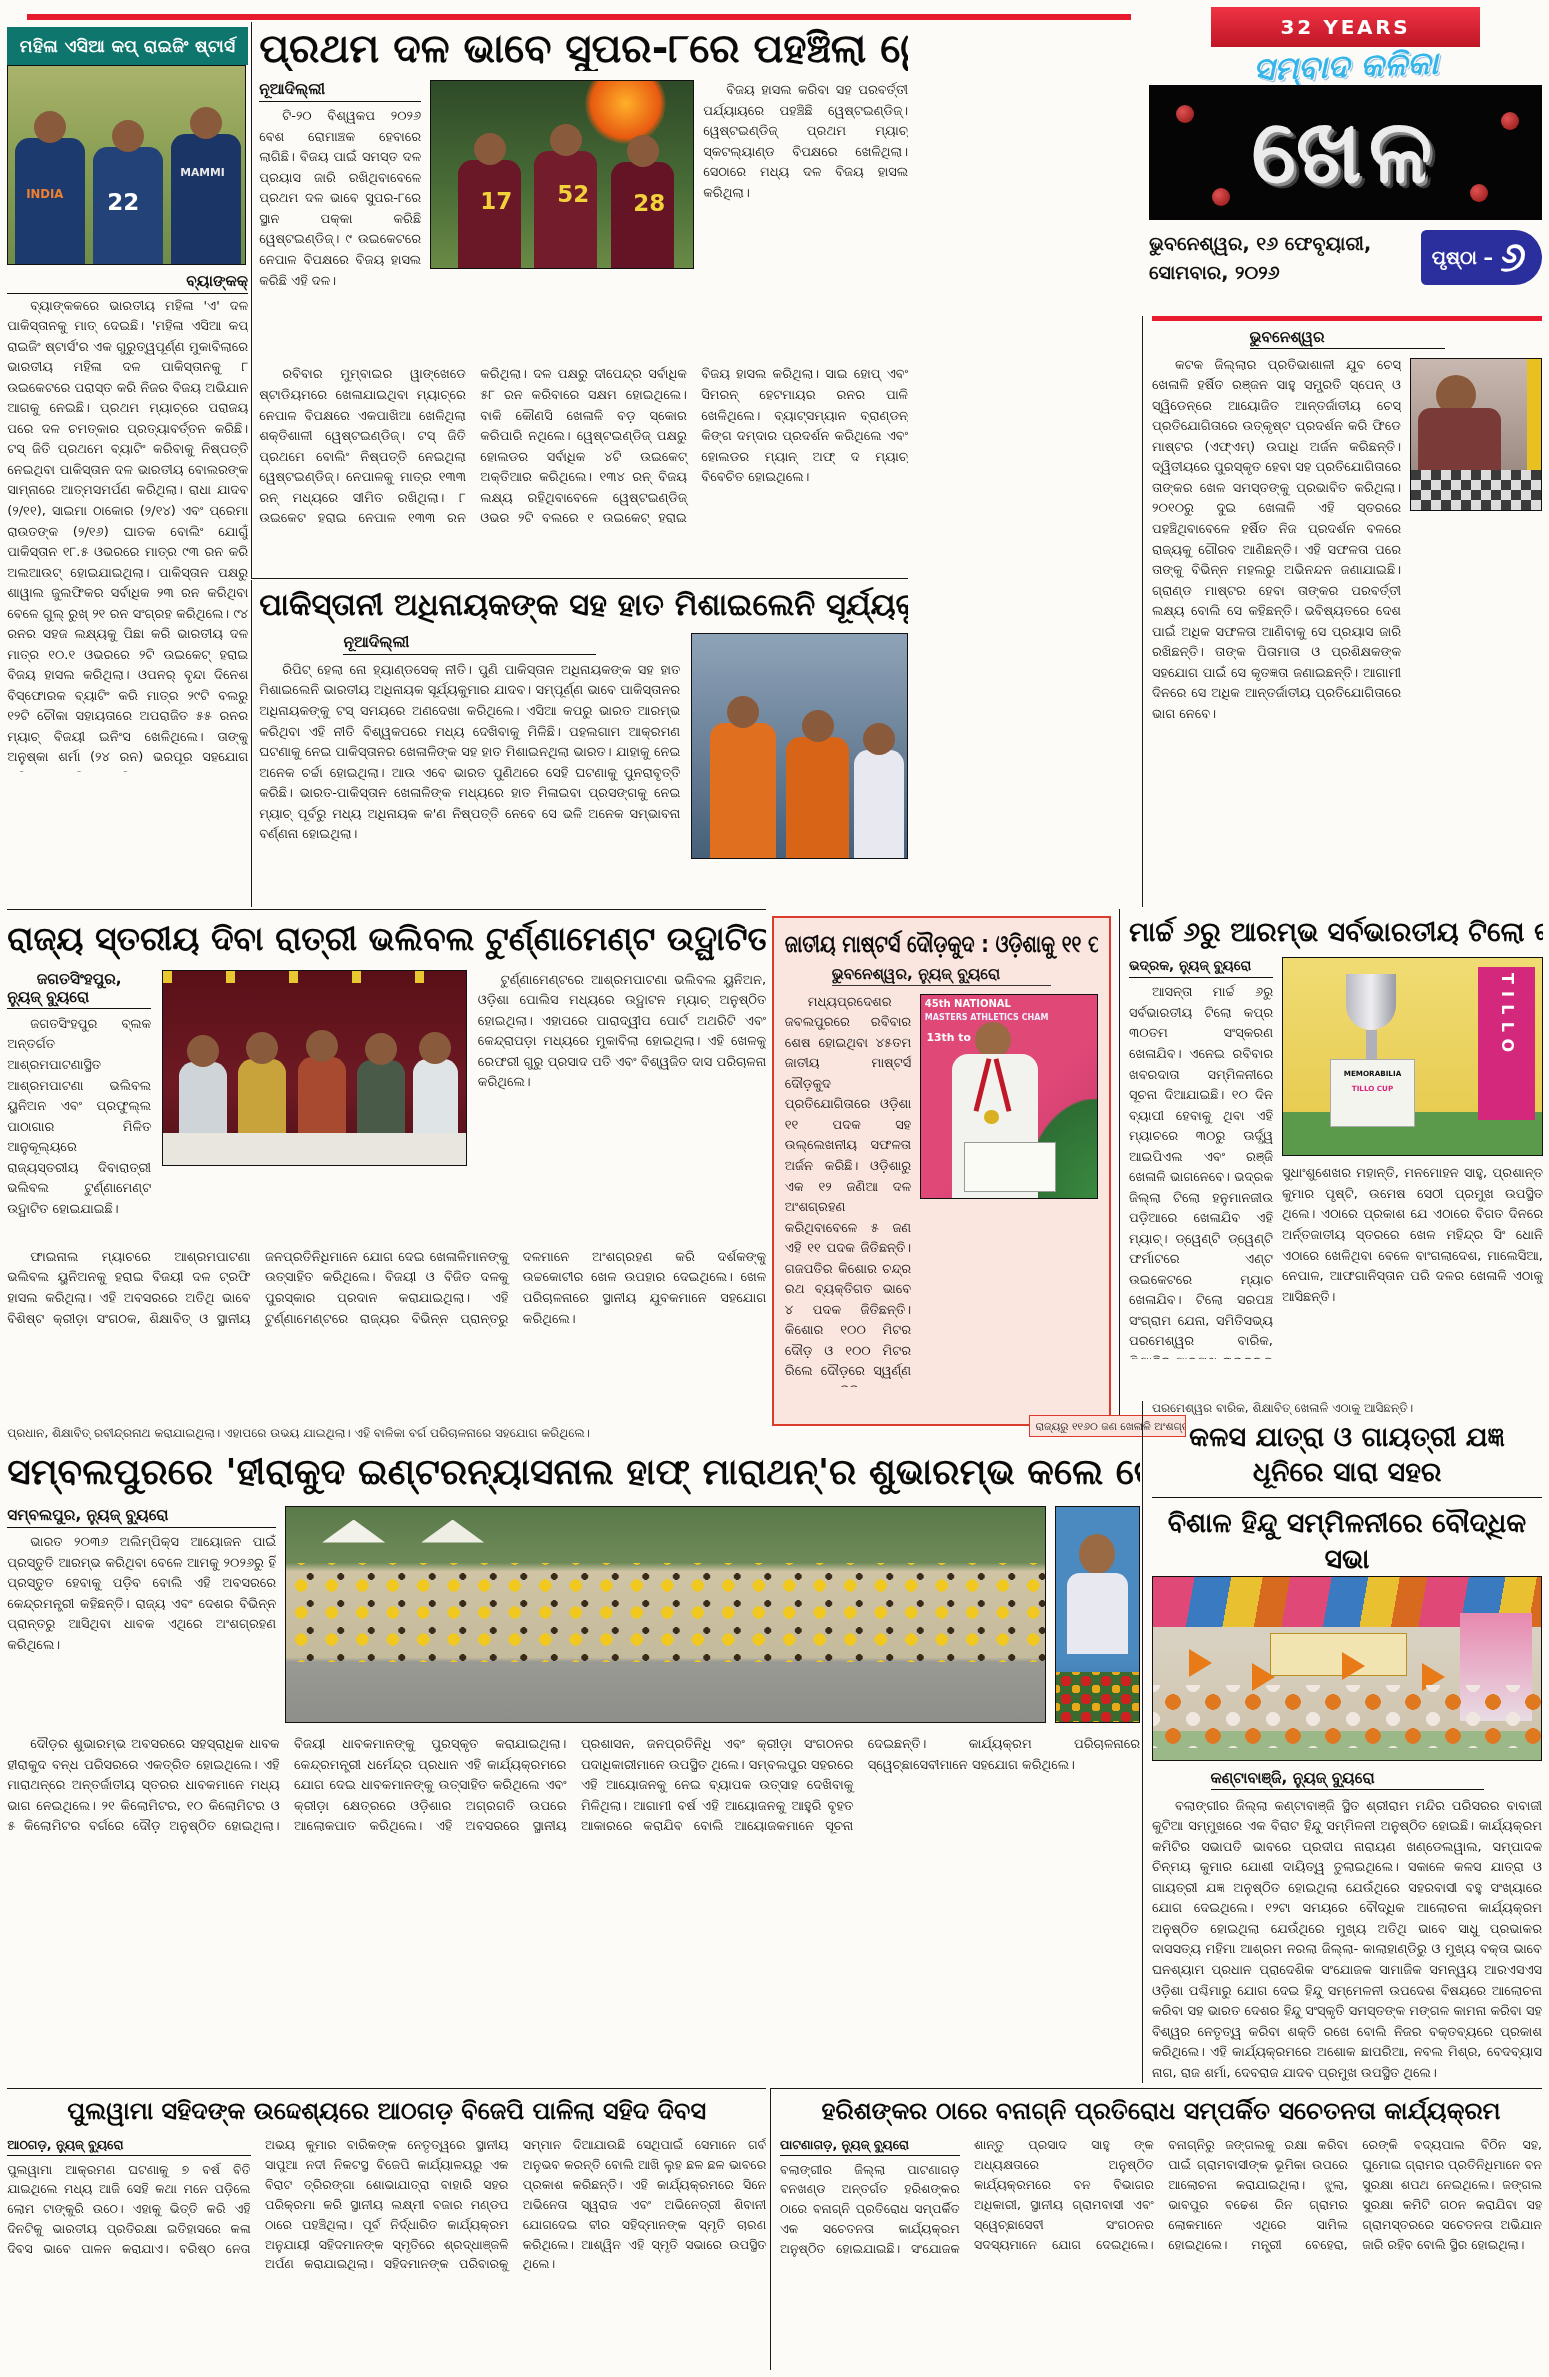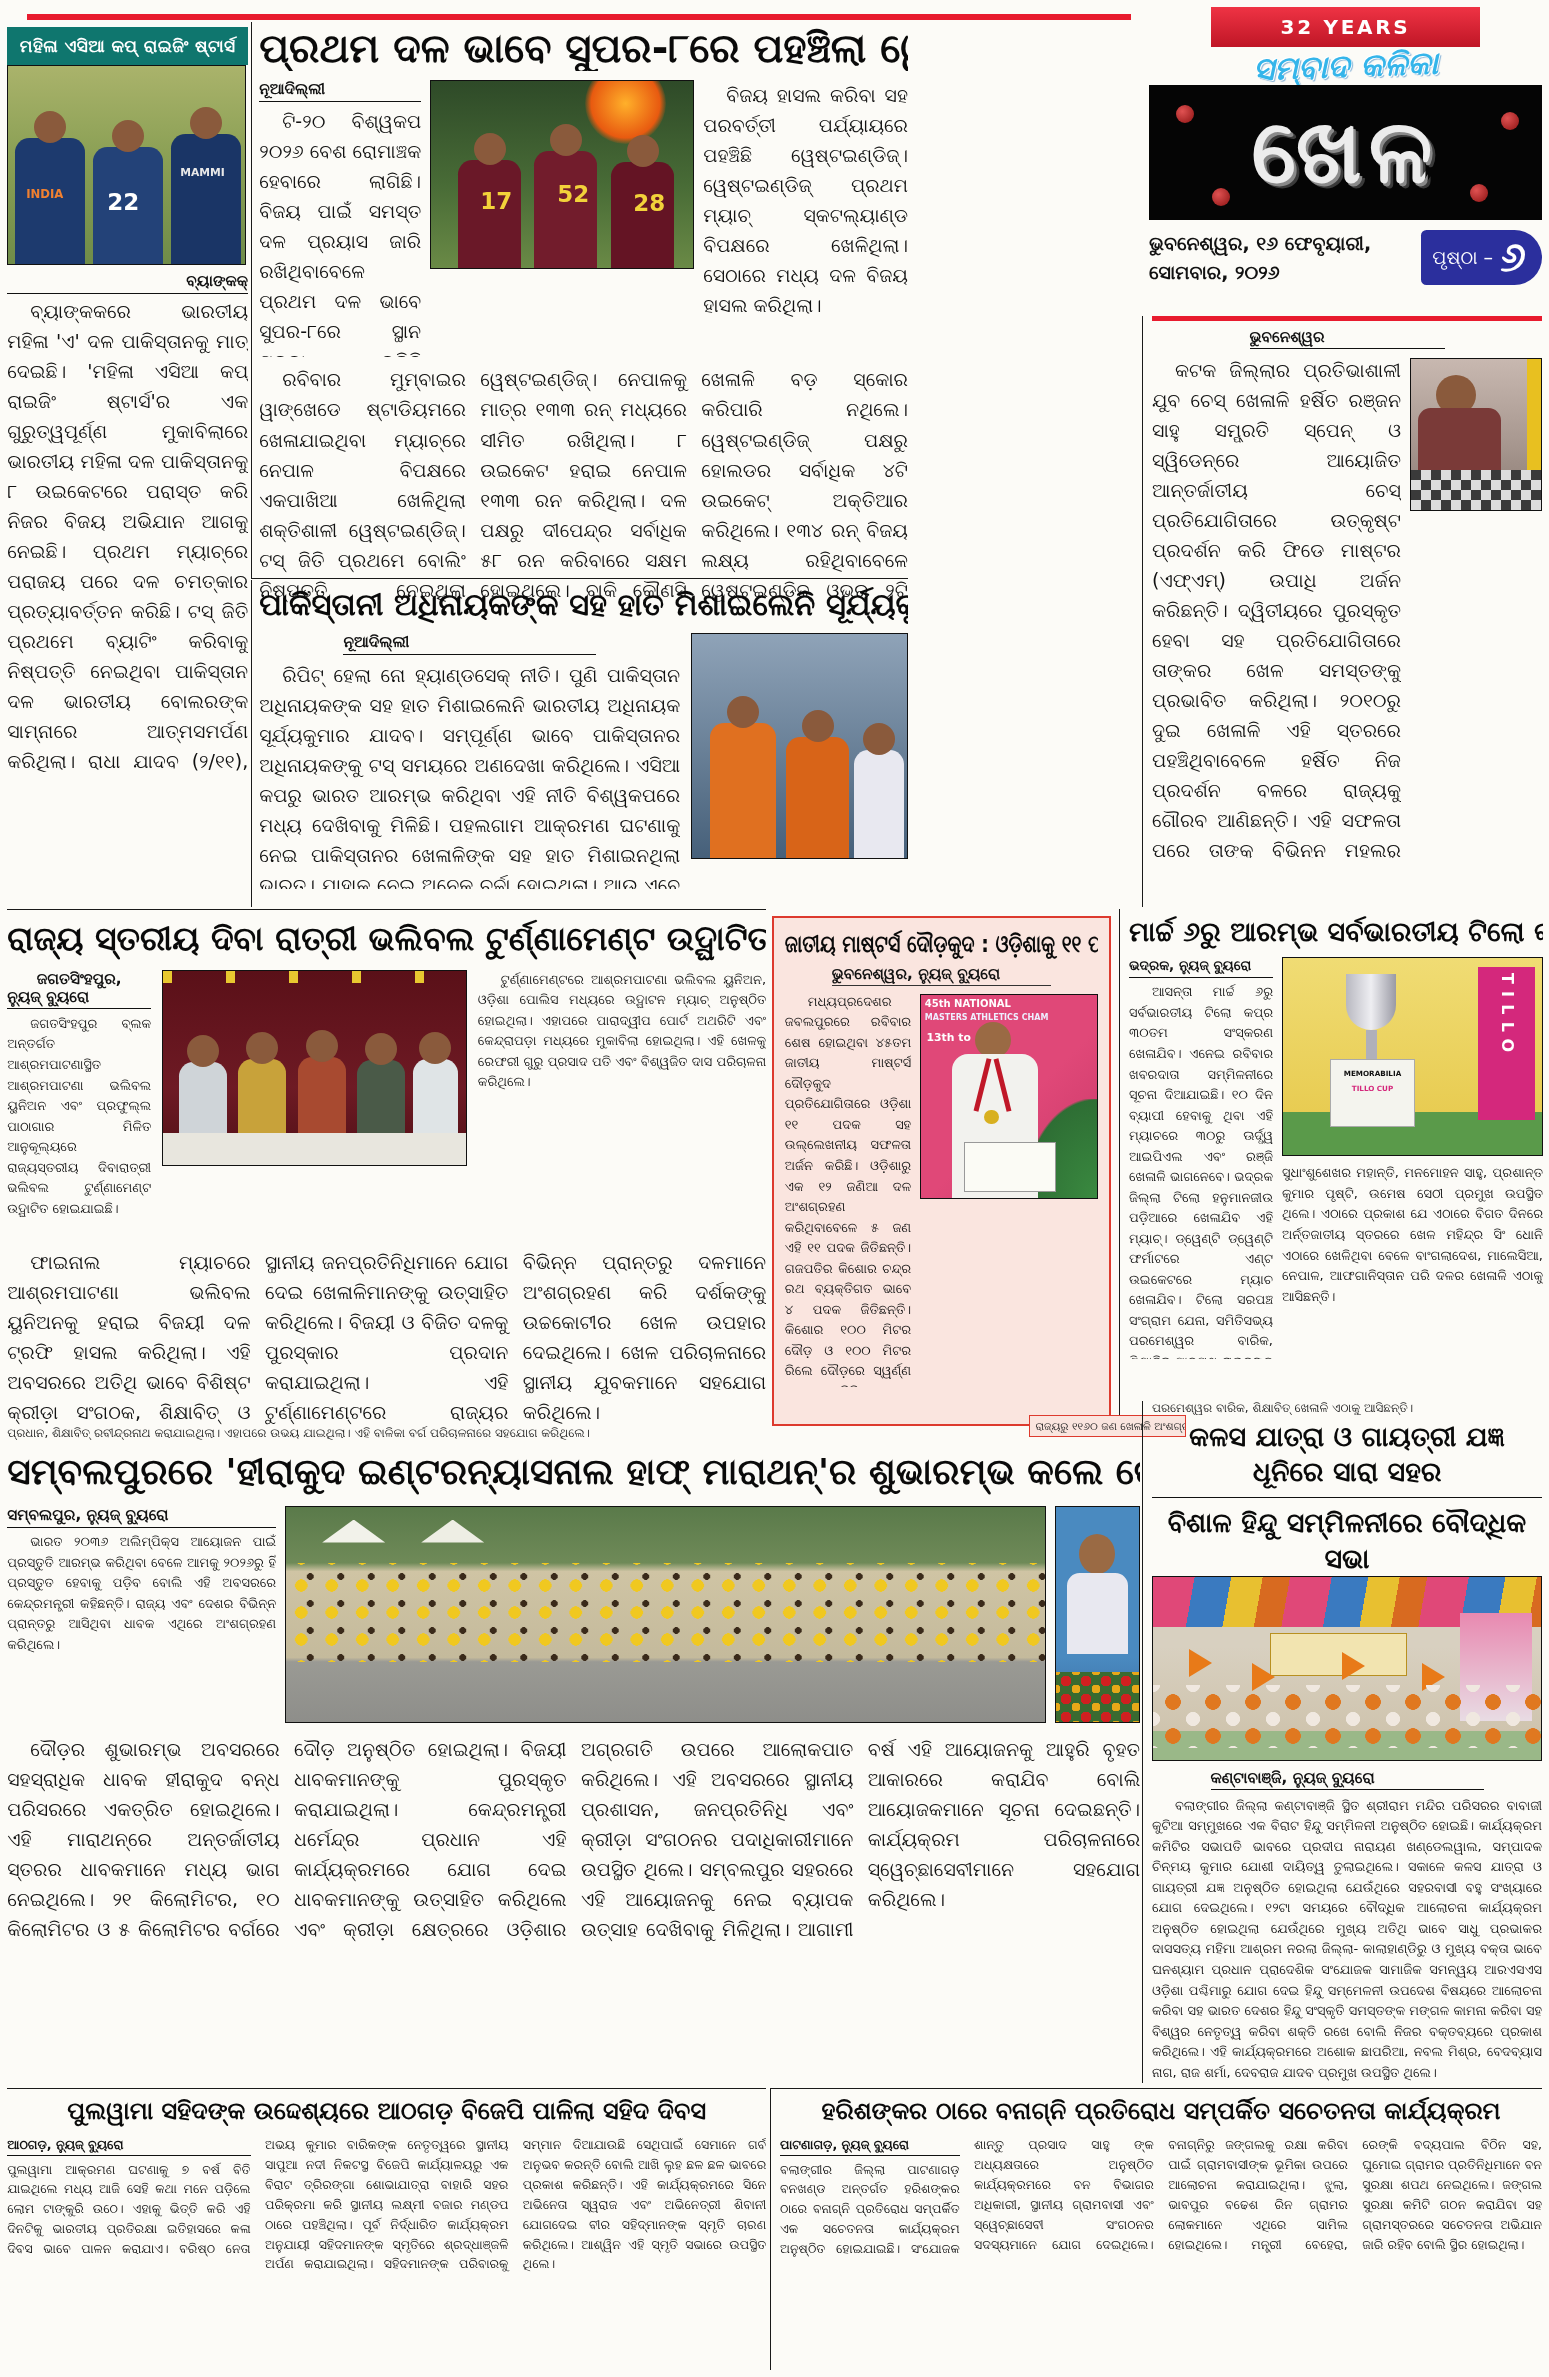--- a/index.html
+++ b/index.html
@@ -3,21 +3,21 @@
 <meta charset="utf-8">
 <style>
   html,body{margin:0;padding:0;background:#d8d5cf;}
   .page{position:relative;width:1550px;height:2377px;margin:0 auto;background:#fcfbf7;
         font-family:"DejaVu Sans","Liberation Sans",sans-serif;color:#121212;overflow:hidden;}
   .abs{position:absolute;}
   .rule-red{background:#e81b2e;height:5.4px;}
   .hl{font-weight:bold;color:#0a0a0a;text-align:center;line-height:1.32;}
   .dl{font-weight:bold;font-size:15.3px;border-bottom:1.8px solid #111;
       padding-bottom:2.7px;margin-bottom:4.5px;}
-  .bd{text-align:justify;font-size:19px;line-height:1.58;overflow:hidden;text-indent:23px;}
+  .bd{text-align:justify;font-size:13px;line-height:1.58;overflow:hidden;text-indent:23px;}
   .c3{column-count:3;column-gap:14.4px;}
   .c4{column-count:4;column-gap:14.4px;}
   .ph{position:relative;border:1.8px solid #111;overflow:hidden;background:#888;}
   .kicker{background:#0f766e;color:#fff;font-weight:bold;text-align:center;
           font-size:17px;padding:9px 3.6px;letter-spacing:0.4px;}
   
   .ribbon{position:relative;width:269px;height:40px;margin:0 auto;background:linear-gradient(#ef3344,#bf1626);
           color:#fff;font-weight:bold;font-size:20px;letter-spacing:2.7px;display:flex;align-items:center;justify-content:center;}
   .ribbon .tail{position:absolute;top:10.8px;width:72px;height:36px;background:#c71c2b;z-index:-1;}
   .tail.l{left:-52px;transform:skewY(14deg);} .tail.r{right:-52px;transform:skewY(-14deg);}
@@ -25,21 +25,21 @@
          text-shadow:-0.9px -0.9px 0 #fff,0.9px 0.9px 0 #fff,1.8px 1.8px 0.9px #8fb7d8;transform:rotate(-2deg);}
   .khela{position:relative;background:#050505;height:135px;display:flex;align-items:center;justify-content:center;}
   .khela span{font-size:88px;font-weight:bold;color:#ececec;letter-spacing:7.2px;
               text-shadow:2.7px 2.7px 0 #8a8a8a,5.4px 5.4px 0 #3a3a3a;}
   .ball{position:absolute;width:18px;height:18px;border-radius:50%;
         background:radial-gradient(circle at 35% 35%,#e05252,#8c1212);}
   .daterow{display:flex;align-items:center;justify-content:space-between;margin-top:9px;}
   .dates{font-weight:bold;font-size:19px;line-height:1.5;}
   .badge{display:flex;align-items:center;background:#2b2f9d;color:#fff;border-radius:10.8px 54px 54px 10.8px;
          padding:7.2px 16px 7.2px 10.8px;}
-  .badge .lbl{font-weight:normal;font-size:19px;} .badge .num{font-weight:bold;font-size:43px;margin-left:9px;line-height:1;}
+  .badge .lbl{font-weight:bold;font-size:19px;} .badge .num{font-weight:bold;font-size:43px;margin-left:9px;line-height:1;}
   
   .torso{position:absolute;border-radius:14.4px 14.4px 0 0;}
   .torso:before{content:"";position:absolute;top:-27px;left:50%;transform:translateX(-50%);
                 width:32px;height:32px;border-radius:50%;background:#8a5a3c;}
   .num{position:absolute;color:#f2d23a;font-weight:bold;font-size:23px;}
   .flagT{position:absolute;width:0;height:0;border-left:23px solid #e87a18;border-top:14.4px solid transparent;border-bottom:14.4px solid transparent;}
   .pinkbox{background:#fae5df;border:2.7px solid #dd3a2e;}
   .strip{font-size:12px;white-space:nowrap;overflow:hidden;color:#222;}
   .vline{border-left:1.8px solid #1a1a1a;}
   .tline{border-top:1.8px solid #1a1a1a;}

